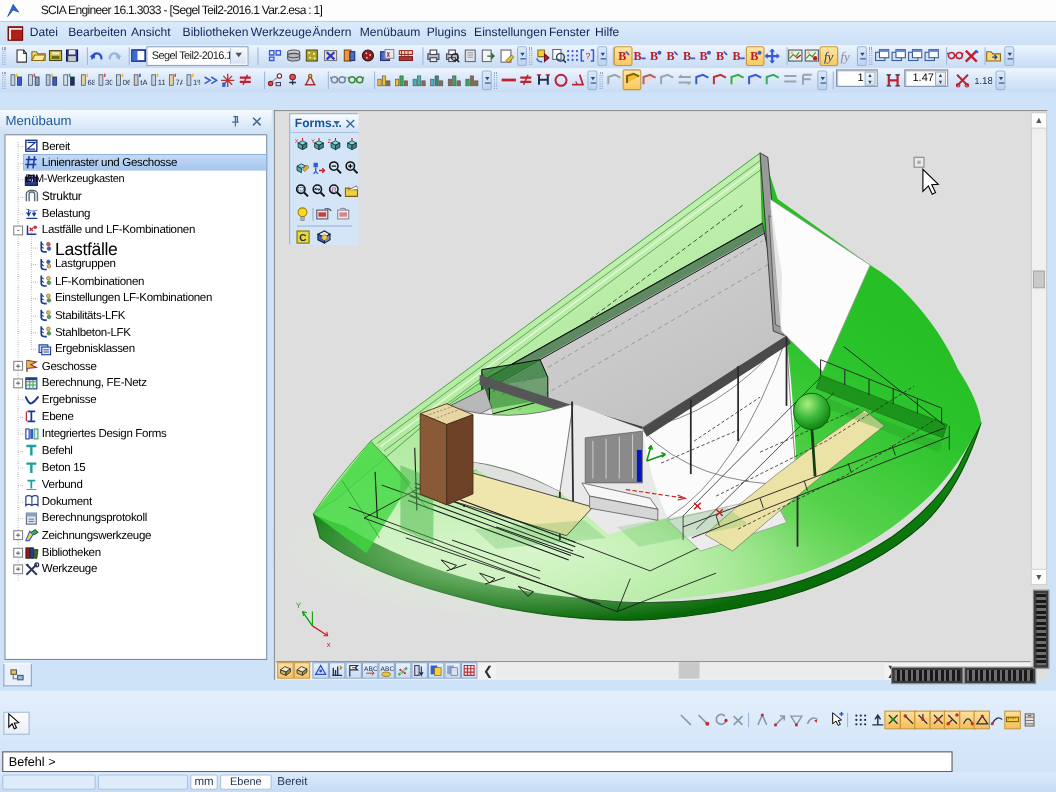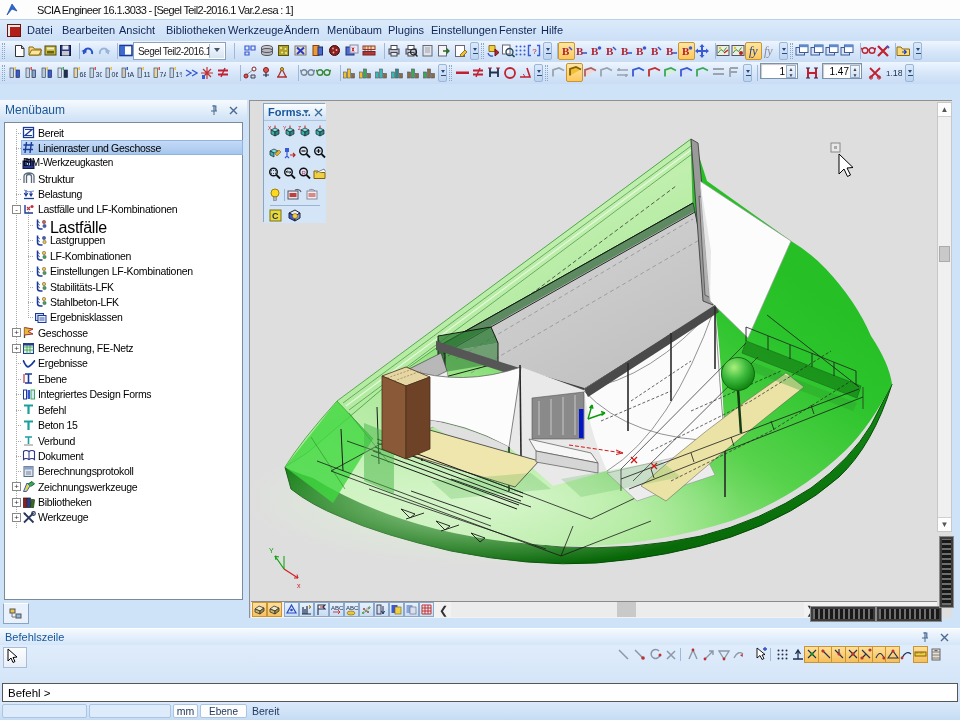--- a/index.html
+++ b/index.html
@@ -1317,30 +1317,20 @@
     </div>
     <div class="abs" style="left:189px;top:503px;font-size:11px;color:#333">❮</div>
     <div class="abs" style="left:201px;top:501px;width:353px;height:15px;background:#ececec"></div>
     <div class="abs" style="left:367px;top:501px;width:19px;height:15px;background:#c9c9c9"></div>
     <div class="abs" style="left:556px;top:503px;font-size:11px;color:#333">❯</div>
     <div class="abs" style="left:561px;top:506px;width:64px;height:14px;background:#181818 repeating-linear-gradient(90deg,#6e6e6e 0 2px,#181818 2px 5px);border:2px solid #3c3c3c;outline:1px solid #8a8a8a"></div>
     <div class="abs" style="left:627px;top:506px;width:64px;height:14px;background:#181818 repeating-linear-gradient(90deg,#6e6e6e 0 2px,#181818 2px 5px);border:2px solid #3c3c3c;outline:1px solid #8a8a8a"></div>
   </div>
 <div class="abs" style="left:0;top:628px;width:960px;height:74px" id="cmd">
     <div class="abs" style="left:0;top:0;width:960px;height:74px;background:linear-gradient(#e4effc,#cfe2f7)"></div>
-    <div class="abs" style="left:0;top:0;width:960px;height:17px;background:linear-gradient(#f4f9fe,#d5e6f8);border-top:1px solid #fff">
-      <span class="abs" style="left:5px;top:2px;color:#15569c;font-size:11px">Befehlszeile</span>
-      <svg class="abs" style="right:30px;top:3px" width="10" height="11">
-        <path d="M5 0 v6 M2 6 h6 M3.2 1 h3.6 v5" stroke="#4a6a92" stroke-width="1.2" fill="none"></path>
-        <path d="M5 6 v4" stroke="#4a6a92" stroke-width="1"></path>
-      </svg>
-      <svg class="abs" style="right:11px;top:4px" width="9" height="9">
-        <path d="M1 1 L8 8 M8 1 L1 8" stroke="#4a6a92" stroke-width="1.4"></path>
-      </svg>
-    </div>
     <div class="abs" style="left:3px;top:19px;width:24px;height:21px;background:linear-gradient(#fdfdfe,#e8eff8);border:1px solid #a8bcd8">
       <svg width="14" height="16" viewBox="0 0 14 16">
         <path d="M4 1 L4 13 L7 10 L9 14.5 L11 13.5 L9 9.5 L13 9 Z" fill="#fff" stroke="#000" stroke-width="1"></path>
       </svg>
     </div>
     <div class="abs" style="left:616px;top:18px;width:15px;height:17px;background:none;border:1px solid transparent">
       <svg width="13" height="15" viewBox="0 0 13 15">
         <path d="M2 3 L11 12" stroke="#8a98a8" stroke-width="1.5"></path>
       </svg>
     </div>
@@ -1466,21 +1456,21 @@
         <path d="M3 5 v2 M5 5 v1.4 M7 5 v2 M9 5 v1.4" stroke="#806010" stroke-width="0.7"></path>
       </svg>
     </div>
     <div class="abs" style="left:929px;top:18px;width:15px;height:17px;background:none;border:1px solid transparent">
       <svg width="13" height="15" viewBox="0 0 13 15">
         <rect x="2" y="2" width="8" height="11" fill="#e8e0c8" stroke="#667"></rect>
         <path d="M2 5 h8 M2 8 h8 M2 11 h8" stroke="#667" stroke-width="0.8"></path>
         <rect x="4.5" y="3" width="3" height="1.2" fill="#667"></rect>
       </svg>
     </div>
-    <div class="abs" style="left:2px;top:55px;width:956px;height:19px;background:#fff;border:1px solid #565656">
+    <div class="abs" style="left:2px;top:55px;width:864px;height:19px;background:#fff;border:1px solid #565656">
       <span class="abs" style="left:5px;top:3px;font-size:11.5px;color:#000">Befehl &gt;</span>
     </div>
   </div>
 <div class="abs" style="left:0;top:702px;width:960px;height:18px;background:linear-gradient(#dbeafb,#c6dcf4)" id="status">
     <div class="abs" style="left:2px;top:2px;width:85px;height:14px;background:#ddebfb;border:1px solid #aac4e4;border-radius:2px"></div>
     <div class="abs" style="left:89px;top:2px;width:82px;height:14px;background:#ddebfb;border:1px solid #aac4e4;border-radius:2px"></div>
     <div class="abs" style="left:173px;top:2px;width:25px;height:14px;background:#fdfdfd;border:1px solid #aac4e4;border-radius:2px;text-align:center;font-size:10.5px;color:#223a5e;line-height:13px">mm</div>
     <div class="abs" style="left:200px;top:2px;width:47px;height:14px;background:#fdfdfd;border:1px solid #aac4e4;border-radius:2px;text-align:center;font-size:10px;color:#223a5e;line-height:13px">Ebene XY</div>
     <div class="abs" style="left:252px;top:3px;font-size:10.5px;color:#223a5e">Bereit</div>
   </div>

